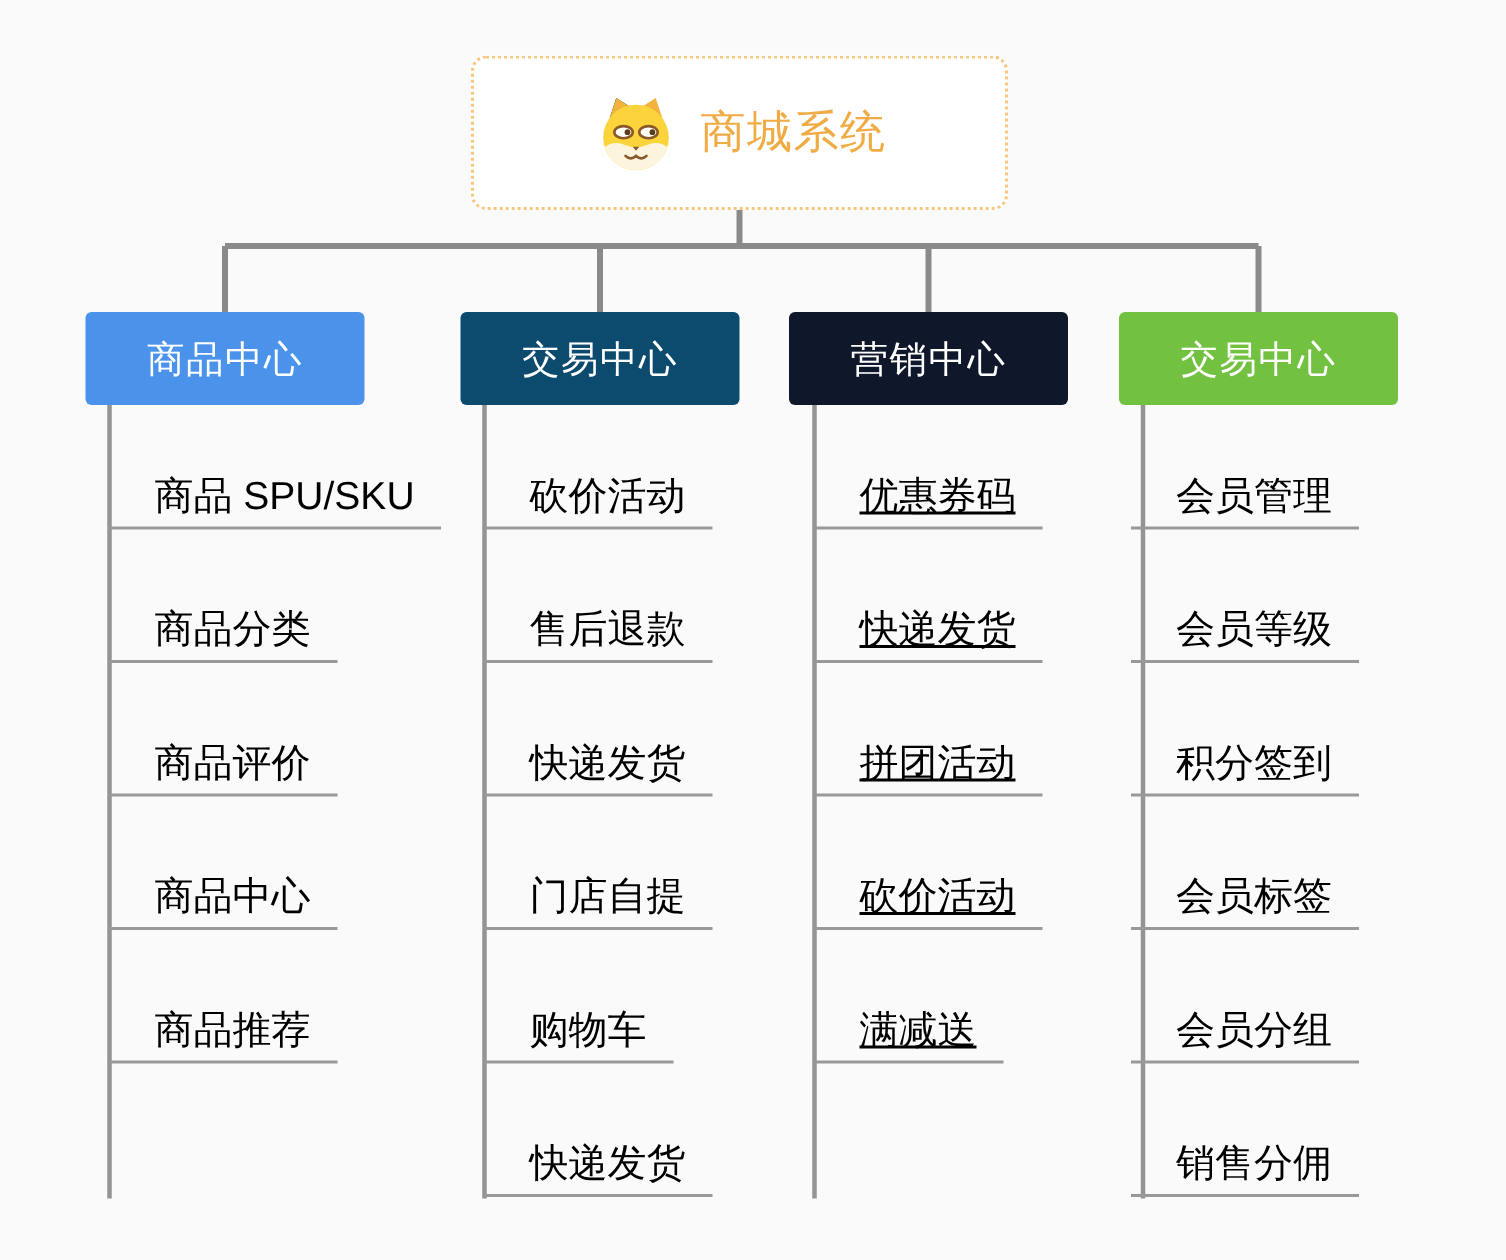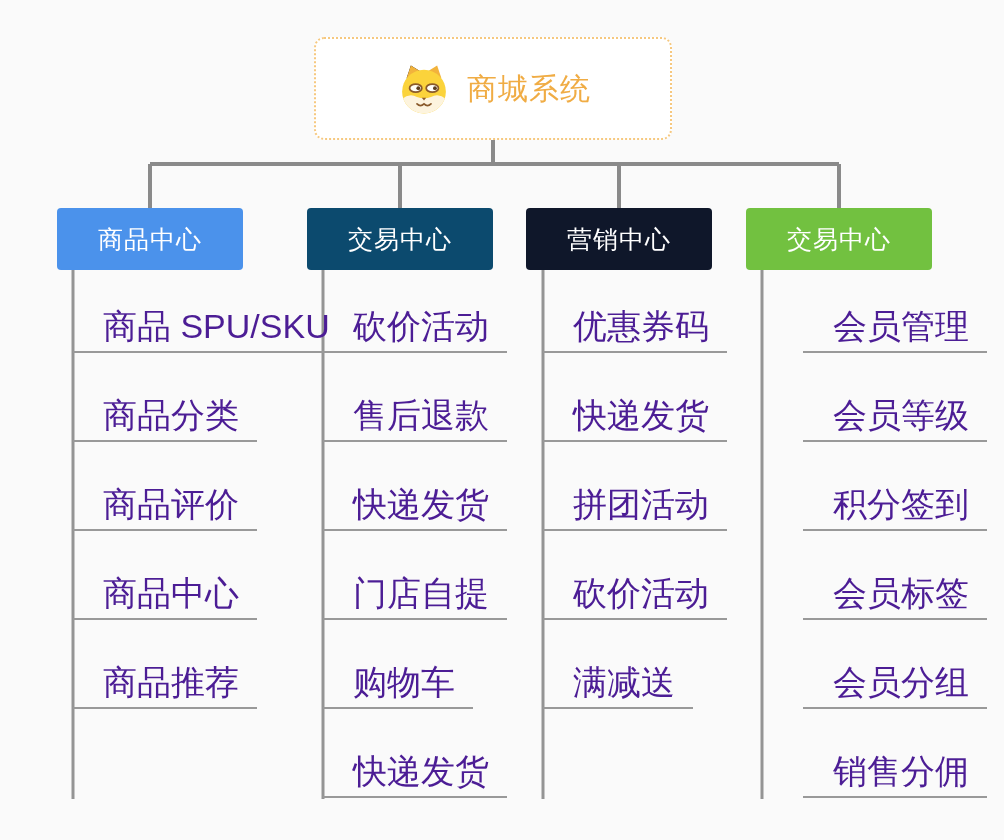--- a/index.html
+++ b/index.html
@@ -40,32 +40,32 @@
   .branch-2{left:526px;background:#ecab41;}
   .branch-3{left:746px;background:#72c140;}
 
   
   .col{
     position:absolute;top:264px;
     margin:0;padding:0;list-style:none;z-index:1;
   }
   .col-0{left:73px;}
   .col-1{left:323px;}
-  .col-2{left:543px;}
-  .col-3{left:803px;}
+  .col-2{left:543px;text-decoration:underline;}
+  .col-3{left:754px;}
   .col li{
     height:89px;
     display:flex;align-items:flex-end;
     width:max-content;
     padding:0 18px 5px 30px;
     box-sizing:border-box;
     border-bottom:2px solid #999999;
   }
   .col li span{
-    font-size:34px;color:#4c1d95;line-height:1.15;white-space:nowrap;
+    font-size:26px;color:#000000;line-height:1.15;white-space:nowrap;
   }
 </style>
 </head>
 <body>
 
 <div class="canvas">
 
   <svg class="connectors" viewBox="0 0 1004 840" xmlns="http://www.w3.org/2000/svg">
 
     <path d="M493 138 V164 M150 164 H839 M150 164 V210 M400 164 V210 M619 164 V210 M839 164 V210" stroke="#8a8a8a" stroke-width="4" fill="none"></path>

